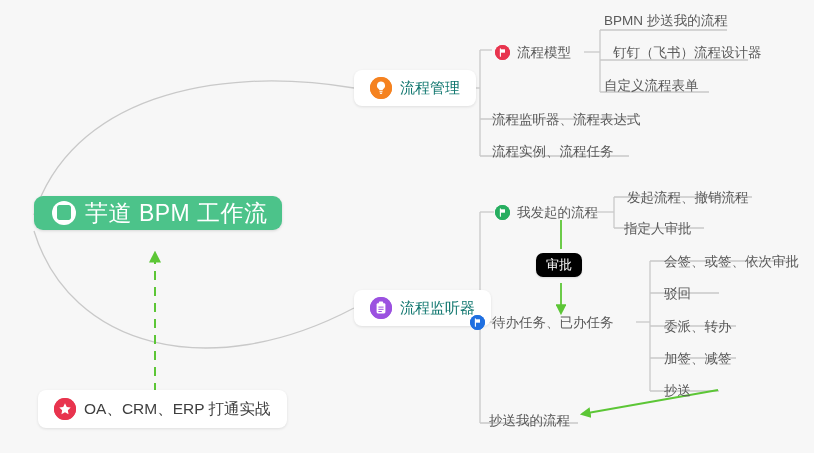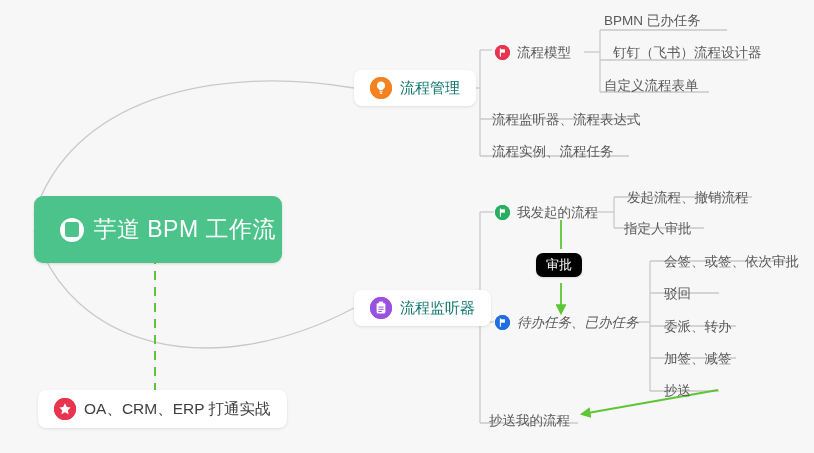--- a/index.html
+++ b/index.html
@@ -10,25 +10,25 @@
     overflow:hidden;
     position:relative;
   }
   #canvas{position:absolute;inset:0;width:814px;height:453px;}
   svg.links{position:absolute;left:0;top:0;width:814px;height:453px;pointer-events:none;}
 
   .node{position:absolute;white-space:nowrap;}
 
   
   .root{
-    left:34px;top:196px;width:248px;height:67px;
+    left:34px;top:196px;width:248px;height:34px;
     background:#4cc38a;border-radius:9px;
     box-shadow:0 1px 3px rgba(0,0,0,.13);
     display:flex;align-items:center;gap:9px;
-    padding:0 6px 0 18px;box-sizing:border-box;justify-content:flex-end;
+    padding:0 16px 0 18px;box-sizing:border-box;
   }
   .root .label{color:#fff;font-size:23px;letter-spacing:.5px;}
 
   
   .card{
     background:#fff;border-radius:8px;
     box-shadow:0 1px 3px rgba(0,0,0,.10);
     display:flex;align-items:center;gap:8px;
     padding:0 16px;box-sizing:border-box;
     height:34px;
@@ -160,21 +160,21 @@
     <span class="ico ico-flag f-red">
       <svg class="glyph" viewBox="0 0 15 15" width="15" height="15">
         <circle cx="7.5" cy="7.5" r="7.5" fill="#e8344e"></circle>
         <path d="M5.4 3.8v7.4" stroke="#fff" stroke-width="1.1" stroke-linecap="round"></path>
         <path d="M5.4 4.3h4.6v3.4H5.4z" fill="#fff"></path>
       </svg>
     </span>
     <span>流程模型</span>
   </div>
 
-  <div class="leaf" style="left:604px;top:14px;">BPMN 已办任务</div>
+  <div class="leaf" style="left:604px;top:14px;">BPMN 抄送我的流程</div>
   <div class="leaf" style="left:613px;top:46px;">钉钉（飞书）流程设计器</div>
   <div class="leaf" style="left:604px;top:79px;">自定义流程表单</div>
 
   <div class="leaf" style="left:492px;top:113px;">流程监听器、流程表达式</div>
   <div class="leaf" style="left:492px;top:145px;">流程实例、流程任务</div>
 
   <div class="node card n-shenpi">
     <span class="ico ico-clip">
       <svg class="glyph" viewBox="0 0 22 22" width="22" height="22">
         <circle cx="11" cy="11" r="11" fill="#9b51e0"></circle>
@@ -195,21 +195,21 @@
         <path d="M5.4 3.8v7.4" stroke="#fff" stroke-width="1.1" stroke-linecap="round"></path>
         <path d="M5.4 4.3h4.6v3.4H5.4z" fill="#fff"></path>
       </svg>
     </span>
     <span>我发起的流程</span>
   </div>
 
   <div class="leaf" style="left:627px;top:191px;">发起流程、撤销流程</div>
   <div class="leaf" style="left:624px;top:222px;text-align:right;">指定人审批</div>
 
-  <div class="leaf flagged" style="left:495px;top:315px;font-style:italic;">
+  <div class="leaf flagged" style="left:470px;top:315px;">
     <span class="ico ico-flag f-blue">
       <svg class="glyph" viewBox="0 0 15 15" width="15" height="15">
         <circle cx="7.5" cy="7.5" r="7.5" fill="#1f6fe0"></circle>
         <path d="M5.4 3.8v7.4" stroke="#fff" stroke-width="1.1" stroke-linecap="round"></path>
         <path d="M5.4 4.3h4.6v3.4H5.4z" fill="#fff"></path>
       </svg>
     </span>
     <span>待办任务、已办任务</span>
   </div>
 

